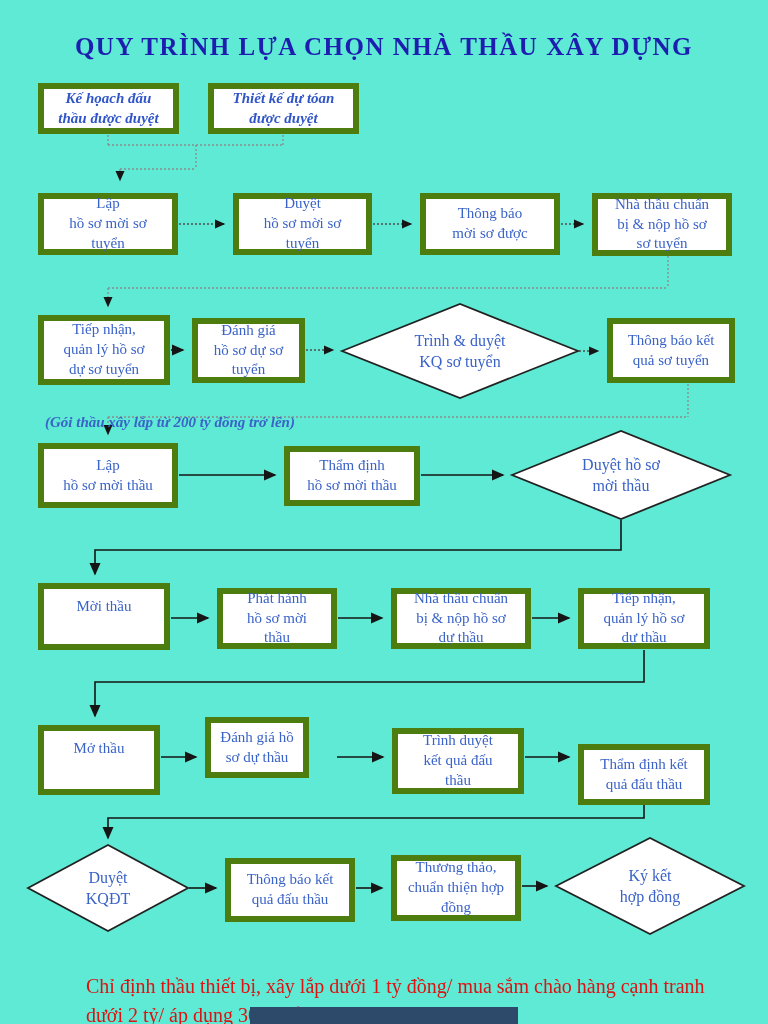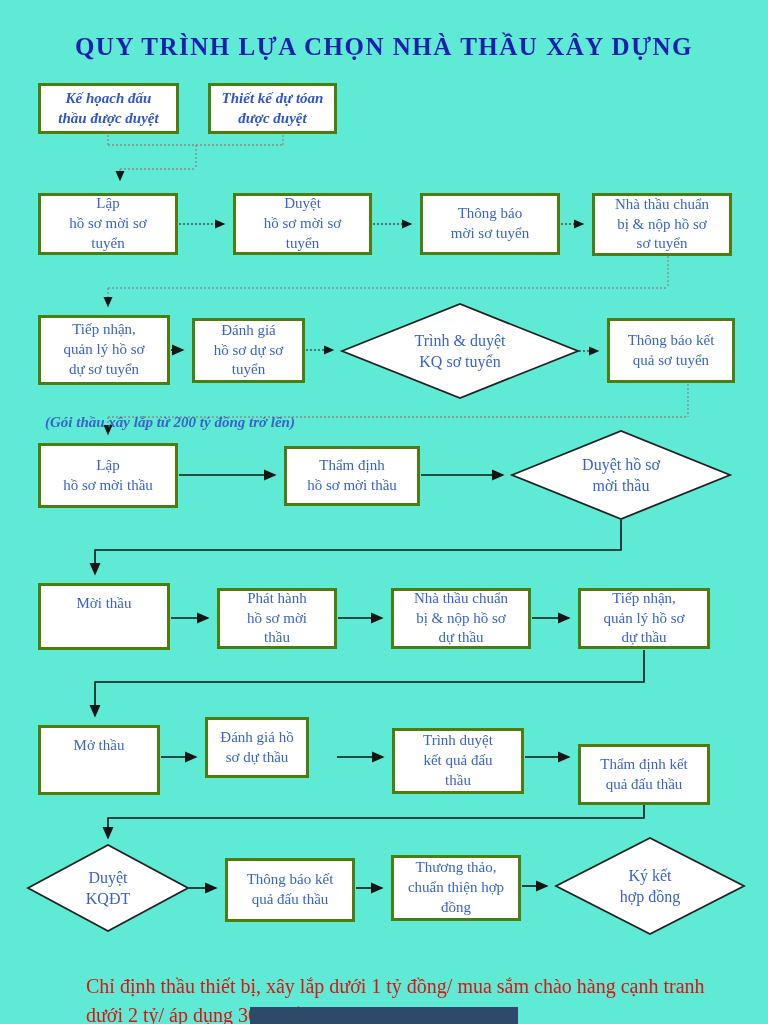--- a/index.html
+++ b/index.html
@@ -1,21 +1,21 @@
 <!DOCTYPE html>
 <html><head>
 <meta charset="utf-8">
 <style>
   html,body{margin:0;padding:0;background:#ffffff;}
   .page{position:relative;width:768px;height:1024px;background:#5eead4;overflow:hidden;
         font-family:"Liberation Serif",serif;padding-left:32px;}
   .title{position:absolute;left:0;top:33px;width:768px;text-align:center;
          font-size:25px;font-weight:bold;letter-spacing:1.5px;color:#1d1db0;}
   svg.wires{position:absolute;left:0;top:0;width:768px;height:1024px;}
-  .nb{position:absolute;border:3px solid #4d7c0f;background:#ffffff;color:#3a63c8;
+  .nb{position:absolute;border:6px solid #4d7c0f;background:#ffffff;color:#3a63c8;
       font-size:15px;line-height:1.32;display:flex;align-items:center;justify-content:center;
       text-align:center;white-space:pre-line;box-sizing:border-box;}
   .nb.ta{align-items:flex-start;padding-top:8px;}
   .nb.inb{font-weight:bold;font-style:italic;color:#2f55c8;font-size:15px;}
   .dtext{position:absolute;color:#3a63c8;font-size:16px;line-height:1.32;display:flex;
          align-items:center;justify-content:center;text-align:center;white-space:pre-line;}
   .note{position:absolute;left:45px;top:414px;color:#3a63c8;font-style:italic;
         font-size:15px;font-weight:bold;}
   .rednote{position:absolute;left:86px;top:972px;width:655px;color:#dd1212;
            font-size:20px;line-height:1.45;white-space:pre-line;}
@@ -97,31 +97,31 @@
       <polygon points="512,475 621,431 730,475 621,519"></polygon>
       <polygon points="28,888 108,845 188,888 108,931"></polygon>
       <polygon points="556,886 650,838 744,886 650,934"></polygon>
     </g>
   </svg>
 
   <div class="title">QUY TRÌNH LỰA CHỌN NHÀ THẦU XÂY DỰNG</div>
 
   <div class="nb inb" style="left:38px;top:83px;width:141px;height:51px;">Kế họach đấu
 thầu được duyệt</div>
-  <div class="nb inb" style="left:208px;top:83px;width:129px;height:51px;">Thiết kế dự tóan
+  <div class="nb inb" style="left:208px;top:83px;width:151px;height:51px;">Thiết kế dự tóan
 được duyệt</div>
 
   <div class="nb" style="left:38px;top:193px;width:140px;height:62px;">Lập
 hồ sơ mời sơ
 tuyển</div>
   <div class="nb" style="left:233px;top:193px;width:139px;height:62px;">Duyệt
 hồ sơ mời sơ
 tuyển</div>
   <div class="nb" style="left:420px;top:193px;width:140px;height:62px;">Thông báo
-mời sơ tuyển</div>
+mời sơ được</div>
   <div class="nb" style="left:592px;top:193px;width:140px;height:63px;">Nhà thầu chuẩn
 bị &amp; nộp hồ sơ
 sơ tuyển</div>
 
   <div class="nb" style="left:38px;top:315px;width:132px;height:70px;">Tiếp nhận,
 quản lý hồ sơ
 dự sơ tuyển</div>
   <div class="nb" style="left:192px;top:318px;width:113px;height:65px;">Đánh giá
 hồ sơ dự sơ
 tuyển</div>

